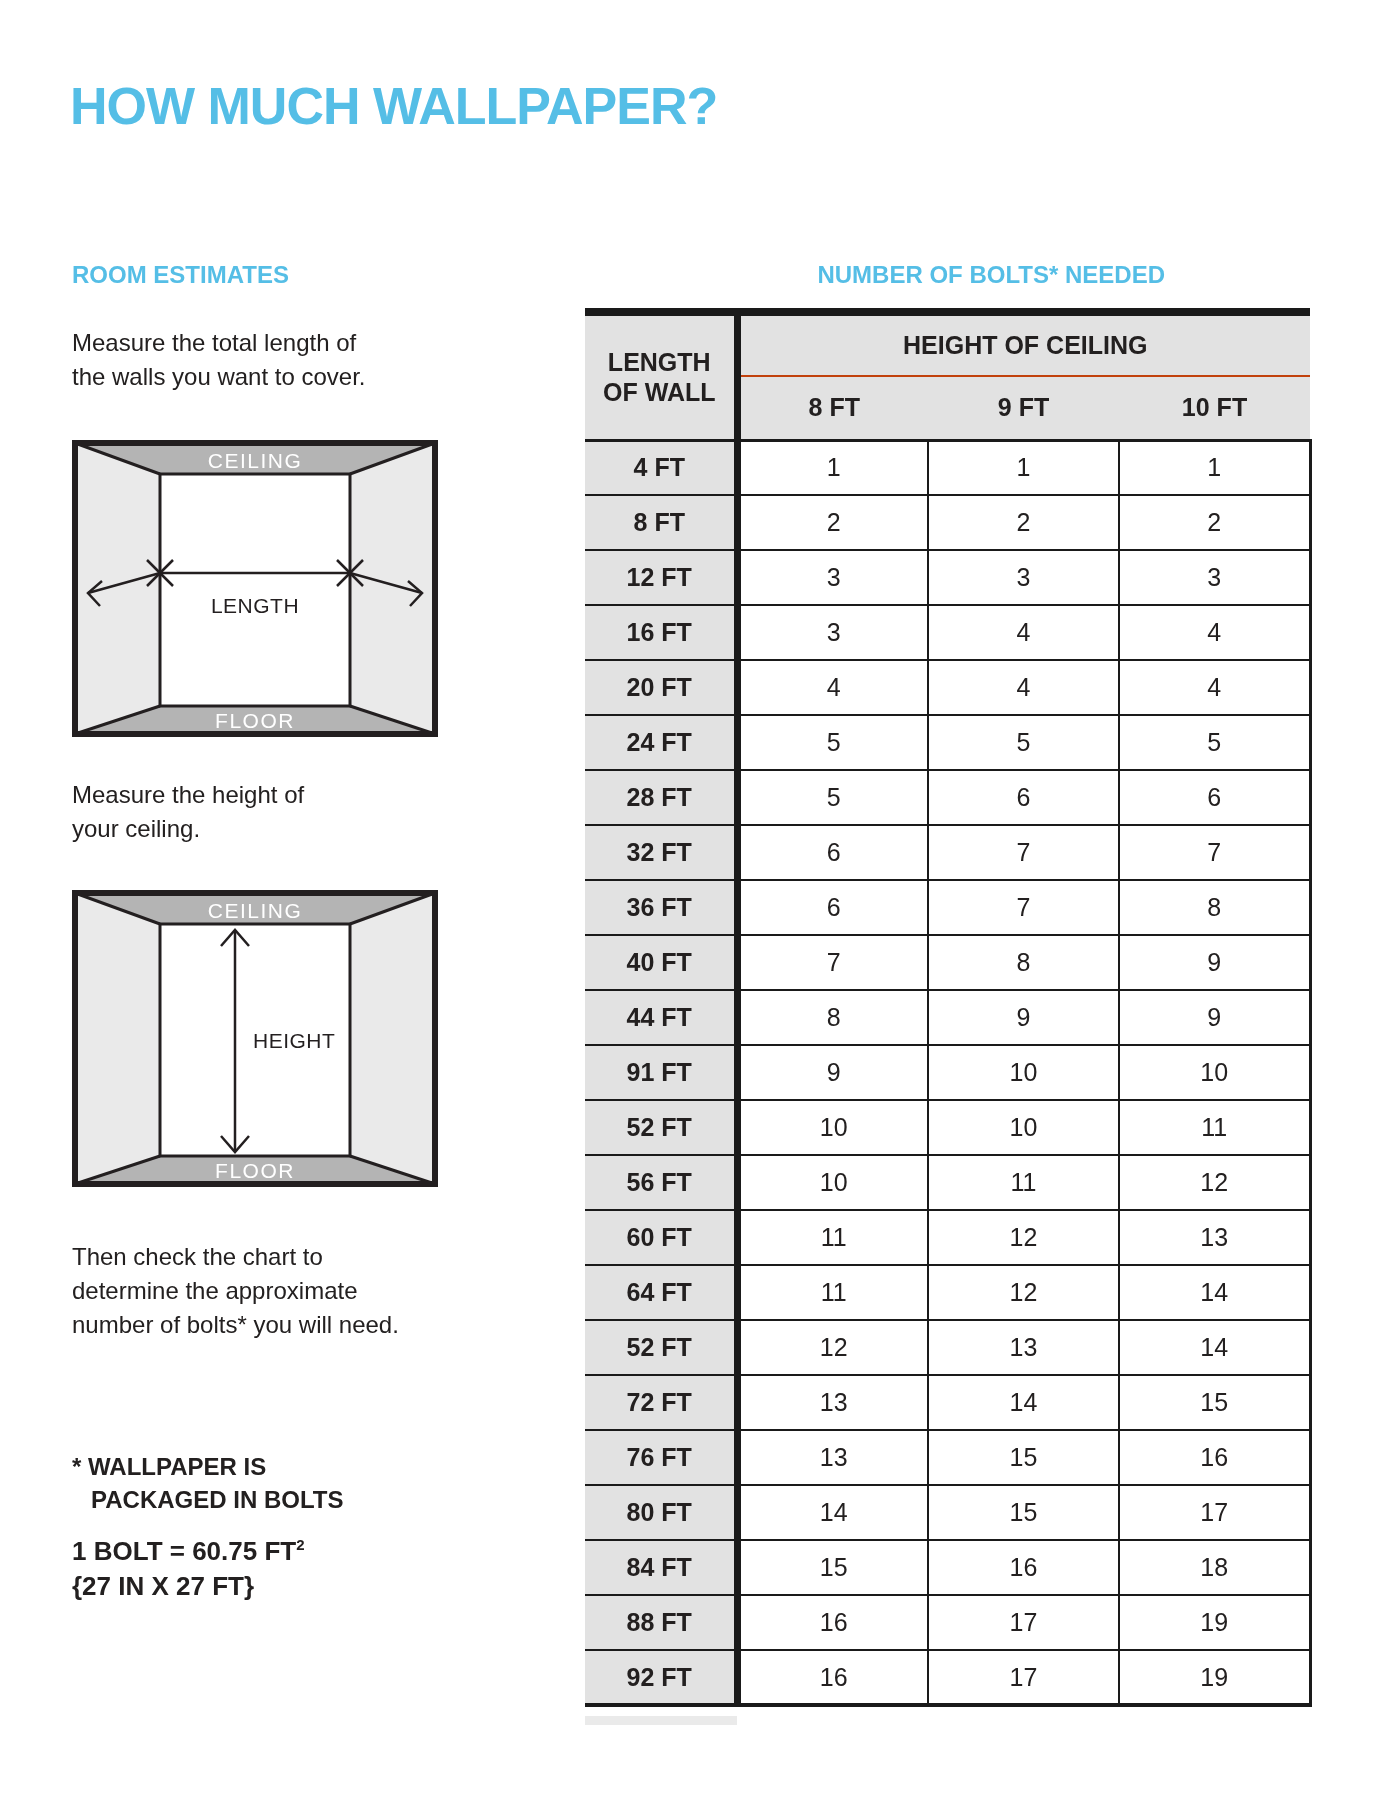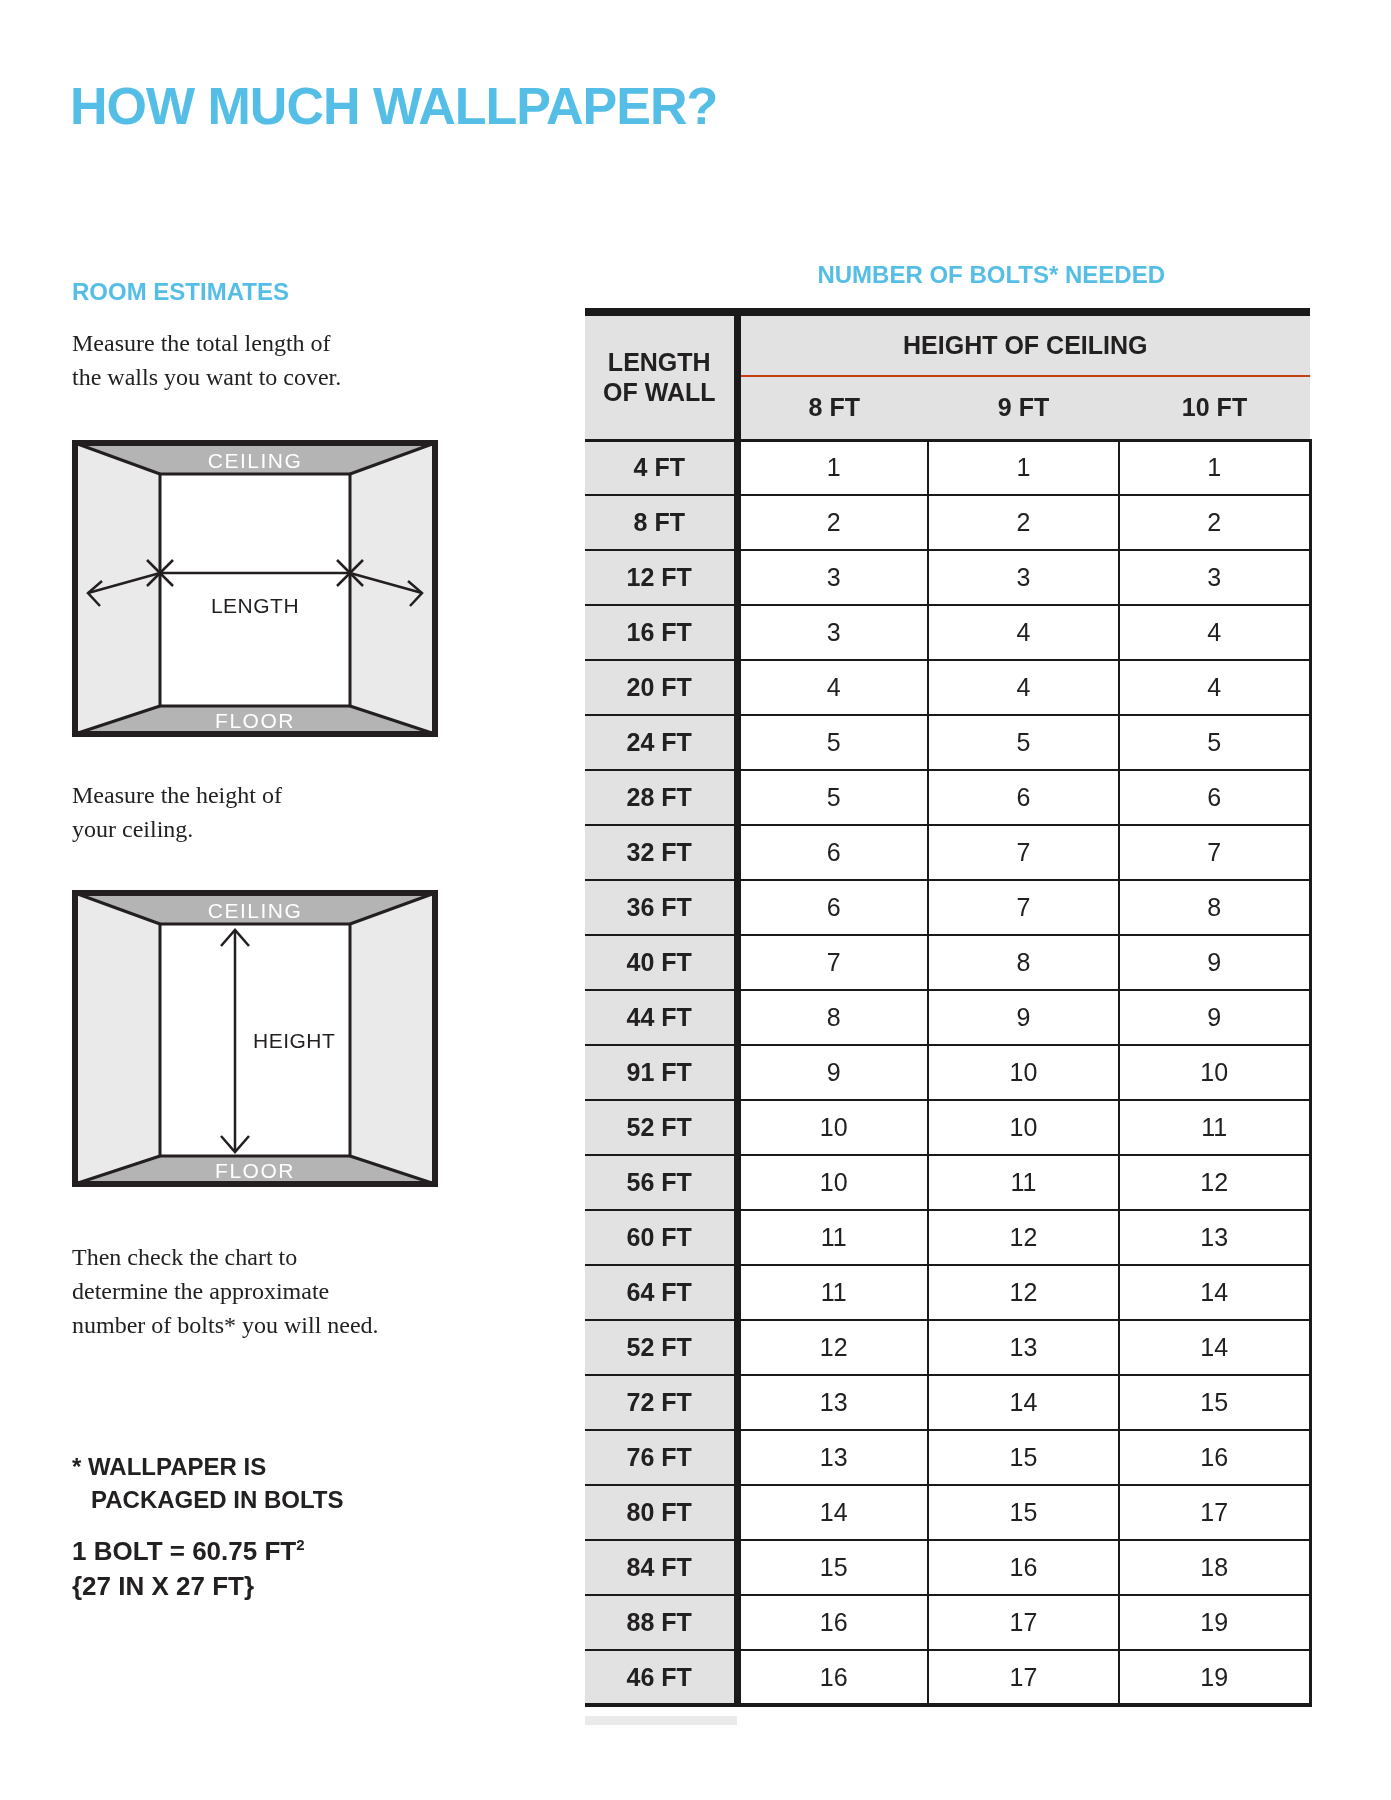--- a/index.html
+++ b/index.html
@@ -15,26 +15,26 @@
   .page-title {
     position: absolute; left: 70px; top: 76px;
     font-size: 52px; font-weight: bold; letter-spacing: -1px;
     color: #55bee6; margin: 0; white-space: nowrap;
   }
   .section-heading {
     position: absolute; top: 261px;
     font-size: 24px; font-weight: bold; color: #55bee6;
     white-space: nowrap;
   }
-  #room-estimates-heading { left: 72px; margin-top: 17px; }
+  #room-estimates-heading { left: 72px; }
   #bolts-needed-heading { left: 585px; width: 580px; text-align: right; }
   .para {
     position: absolute; left: 72px;
     font-size: 24px; line-height: 34px;
-    white-space: pre-line; color: #232020; font-family: Liberation Serif, serif;
+    white-space: pre-line; color: #232020;
   }
   #step1 { top: 326px; }
   #step2 { top: 778px; }
   #step3 { top: 1240px; }
   .diagram {
     position: absolute; left: 72px; width: 366px; height: 297px;
   }
   #diagram-length { top: 440px; }
   #diagram-height { top: 890px; }
   svg text { font-family: "Liberation Sans", sans-serif; }
@@ -321,20 +321,20 @@
         <td>16</td>
         <td>18</td>
       </tr>
       <tr>
         <th>88 FT</th>
         <td>16</td>
         <td>17</td>
         <td>19</td>
       </tr>
       <tr>
-        <th>46 FT</th>
+        <th>92 FT</th>
         <td>16</td>
         <td>17</td>
         <td>19</td>
       </tr>
     </tbody>
 </table>
 <div class="table-tail"></div>
 
 </body></html>

